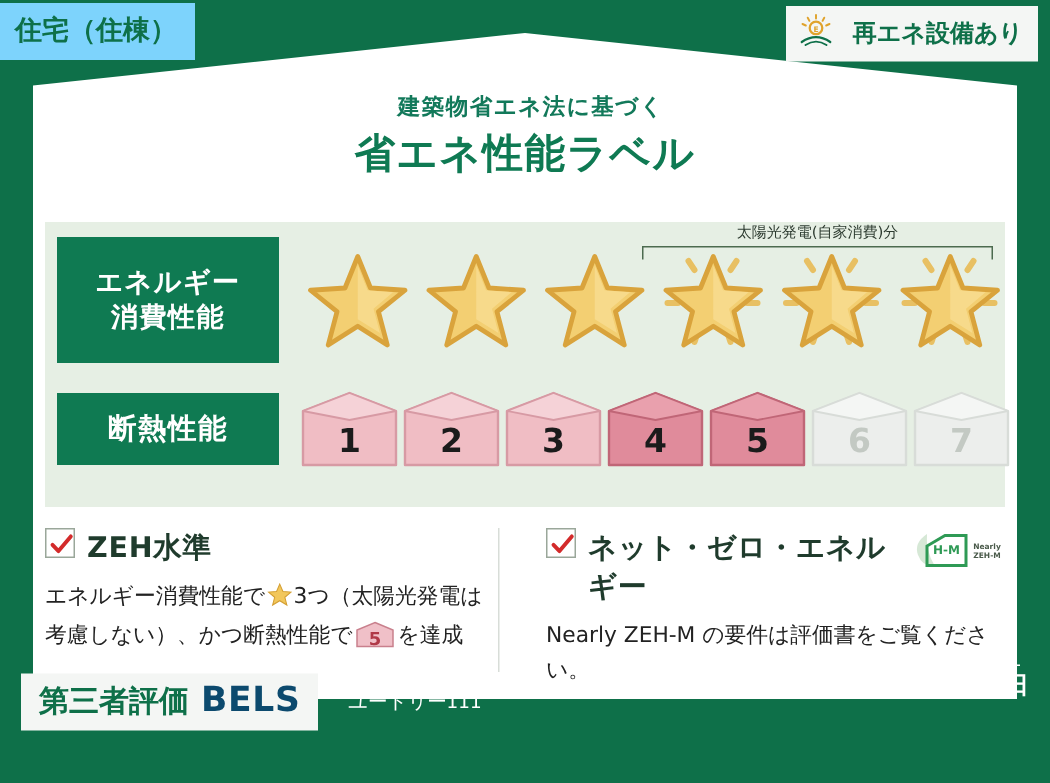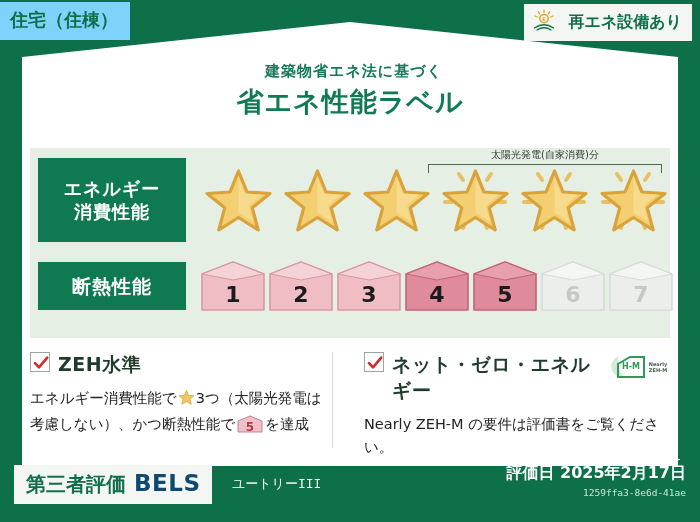--- a/index.html
+++ b/index.html
@@ -144,21 +144,21 @@
     position: relative; width: 26px; height: 18px;
   }
   .inline-badge svg { position: absolute; left: 0; top: 0; }
   .inline-badge i {
     position: absolute; left: 0; right: 0; top: 3px; text-align: center;
     font-style: normal; font-size: 12px; font-weight: bold; color: #b03a48;
   }
   .zeh-logo { display: inline-block; vertical-align: middle; margin-left: 6px; }
 
   
-  .footer { position: absolute; left: 0; right: 0; bottom: 0; height: 67px; }
+  .footer { position: absolute; left: 0; right: 0; bottom: 16px; height: 67px; }
   .bels-box {
     position: absolute; left: 14px; top: 10px;
     background: #f4f6f4; padding: 5px 12px 6px 12px;
     display: flex; align-items: baseline; gap: 8px;
   }
   .bels-box .jp { font-size: 20px; font-weight: bold; color: #0e7049; }
   .bels-box .bels { font-size: 23px; font-weight: bold; color: #0c4a6e;
                     letter-spacing: 0.5px; }
   .bldg-name {
     position: absolute; left: 232px; top: 20px;
@@ -398,15 +398,14 @@
   <div class="bels-box">
     <span class="jp">第三者評価</span>
     <span class="bels">BELS</span>
   </div>
   <div class="bldg-name">ユートリーIII</div>
   <div class="eval">
     <div class="date">
       <span>評価日</span>
       <span>2025年2月17日</span>
     </div>
-    <div class="id">1259ffa3-8e6d-41ae</div>
   </div>
 </div>
 
 </body></html>

